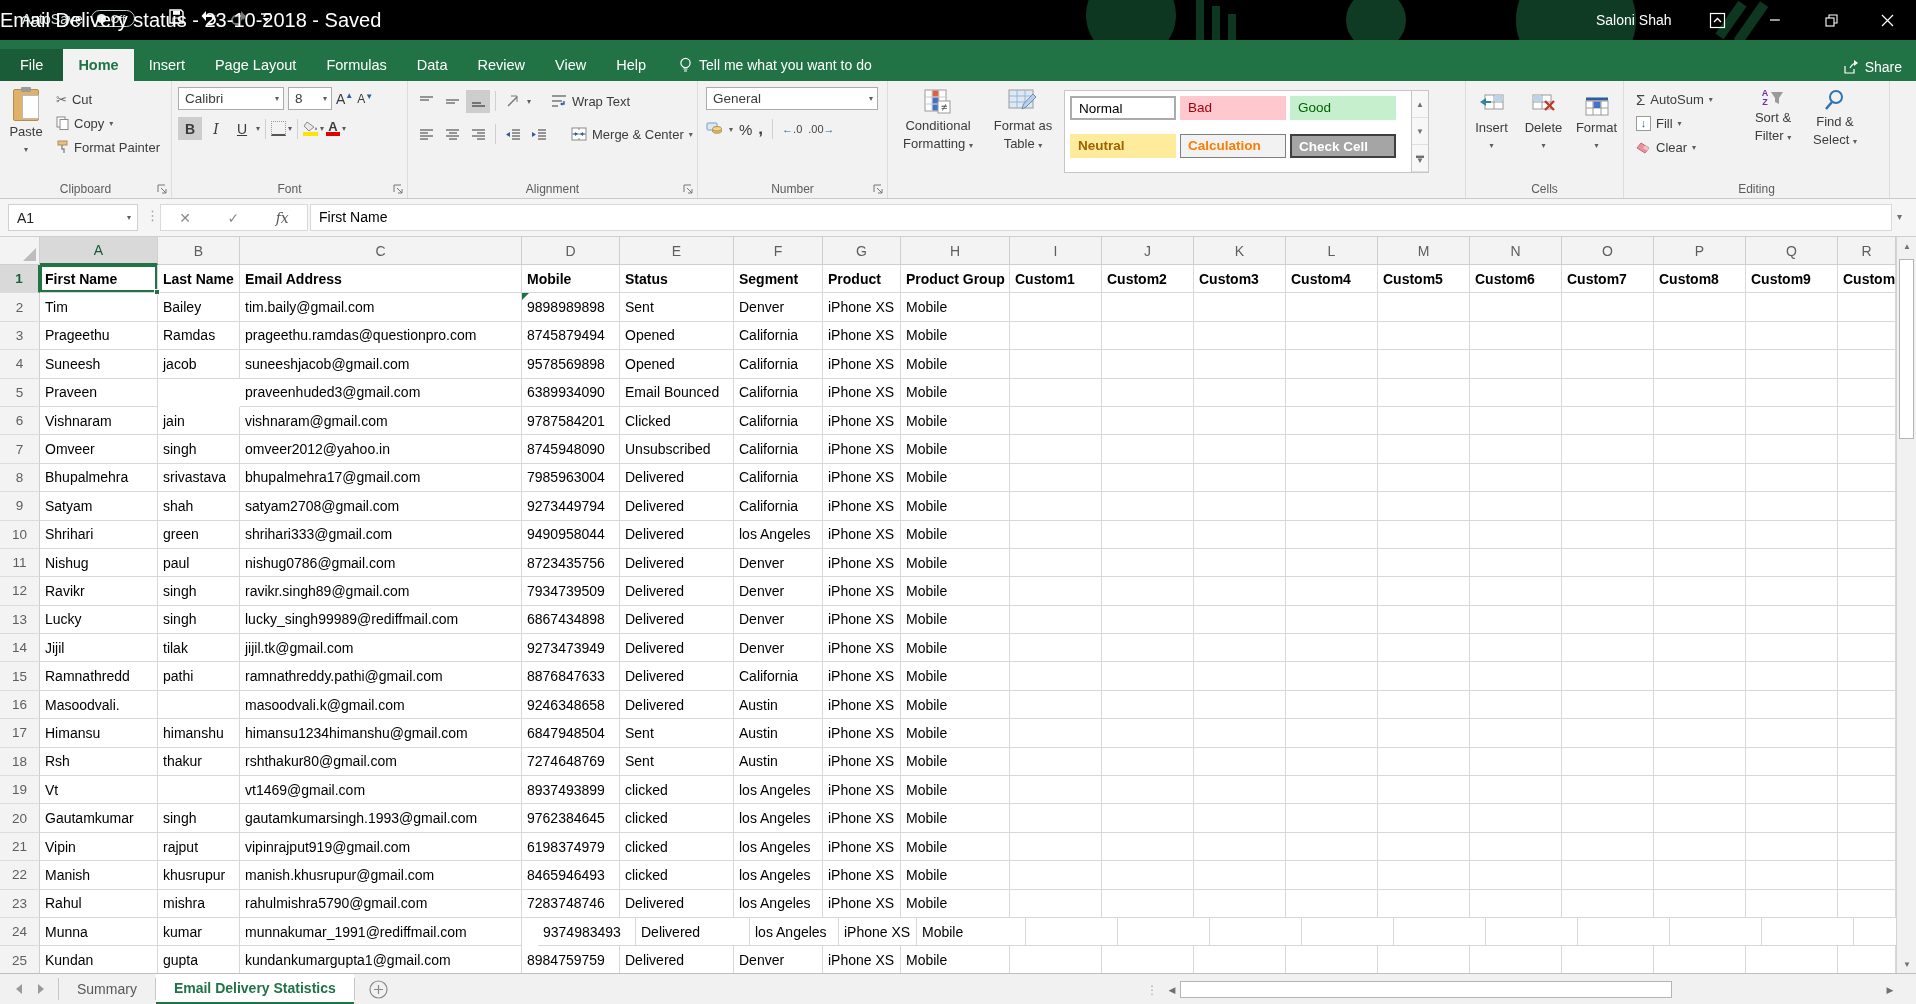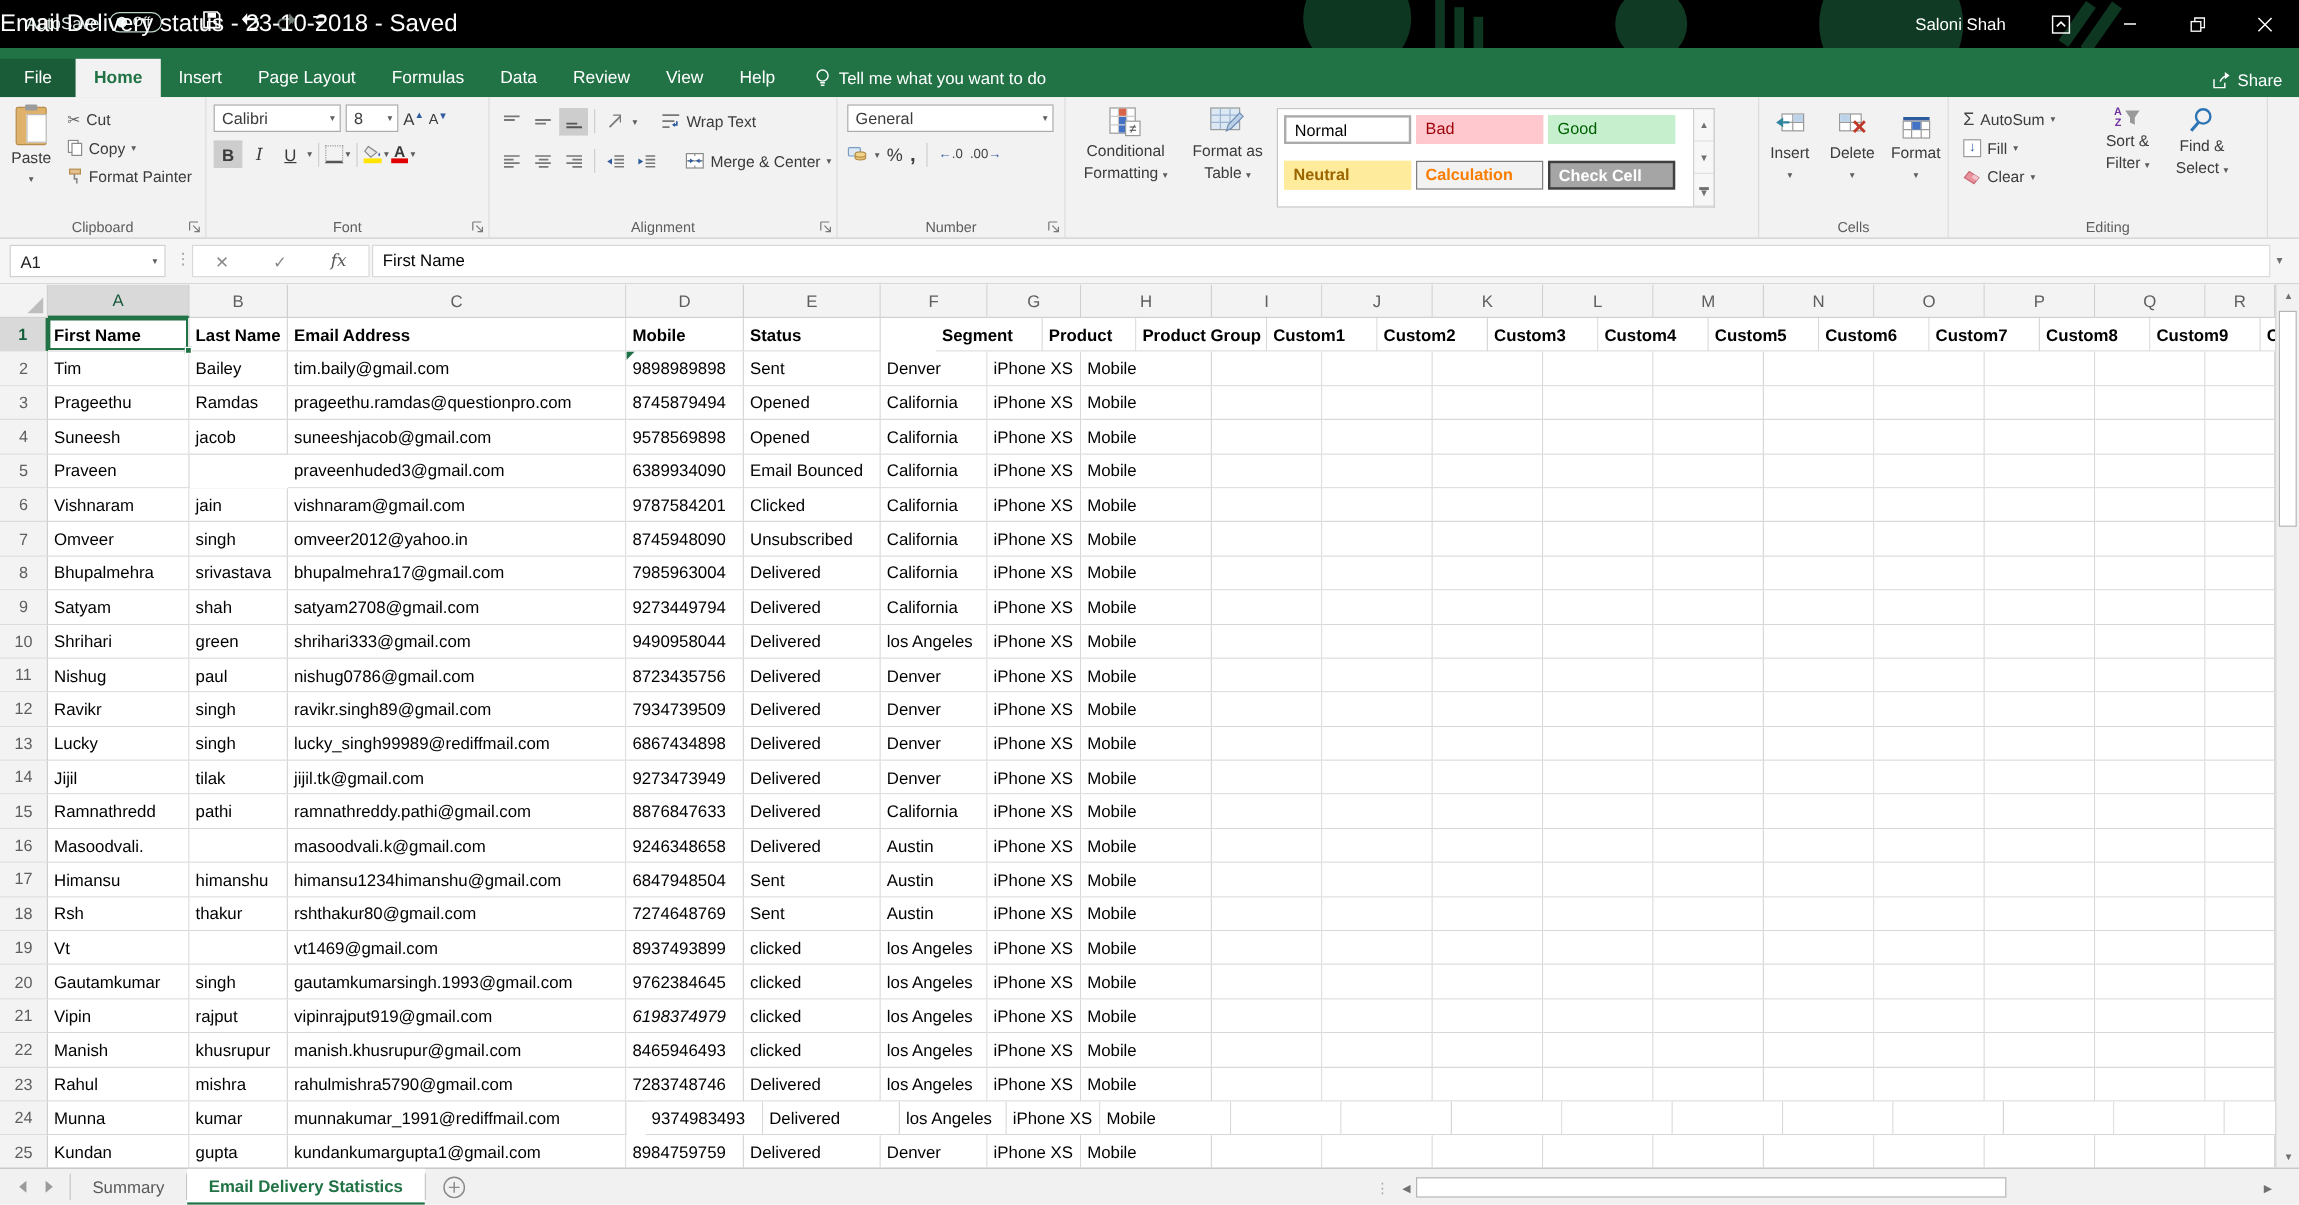--- a/index.html
+++ b/index.html
@@ -558,21 +558,21 @@
         <div class="colh" style="width: 58px;">R</div>
       </div>
     <div>
         <div class="grow">
           <div class="rowh sel">1</div>
           <div class="gcell bold active" style="width: 118px;">First Name<span class="handle"></span></div>
           <div class="gcell bold" style="width: 82px;">Last Name</div>
           <div class="gcell bold" style="width: 282px;">Email Address</div>
           <div class="gcell bold" style="width: 98px;">Mobile</div>
           <div class="gcell bold" style="width: 114px;">Status</div>
-          <div class="gcell bold" style="width: 89px; margin-left: 46px;">Segment</div>
+          <div class="gcell bold" style="width: 89px;">Segment</div>
           <div class="gcell bold" style="width: 78px;">Product</div>
           <div class="gcell bold" style="width: 109px;">Product Group</div>
           <div class="gcell bold" style="width: 92px;">Custom1</div>
           <div class="gcell bold" style="width: 92px;">Custom2</div>
           <div class="gcell bold" style="width: 92px;">Custom3</div>
           <div class="gcell bold" style="width: 92px;">Custom4</div>
           <div class="gcell bold" style="width: 92px;">Custom5</div>
           <div class="gcell bold" style="width: 92px;">Custom6</div>
           <div class="gcell bold" style="width: 92px;">Custom7</div>
           <div class="gcell bold" style="width: 92px;">Custom8</div>
@@ -976,21 +976,21 @@
           <div class="gcell" style="width: 92px;"></div>
           <div class="gcell" style="width: 92px;"></div>
           <div class="gcell" style="width: 92px;"></div>
           <div class="gcell" style="width: 58px;"></div>
         </div>
         <div class="grow">
           <div class="rowh">21</div>
           <div class="gcell" style="width: 118px;">Vipin</div>
           <div class="gcell" style="width: 82px;">rajput</div>
           <div class="gcell" style="width: 282px;">vipinrajput919@gmail.com</div>
-          <div class="gcell" style="width: 98px; font-style: italic;">6198374979</div>
+          <div class="gcell" style="width: 98px;">6198374979</div>
           <div class="gcell" style="width: 114px;">clicked</div>
           <div class="gcell" style="width: 89px;">los Angeles</div>
           <div class="gcell" style="width: 78px;">iPhone XS</div>
           <div class="gcell" style="width: 109px;">Mobile</div>
           <div class="gcell" style="width: 92px;"></div>
           <div class="gcell" style="width: 92px;"></div>
           <div class="gcell" style="width: 92px;"></div>
           <div class="gcell" style="width: 92px;"></div>
           <div class="gcell" style="width: 92px;"></div>
           <div class="gcell" style="width: 92px;"></div>

